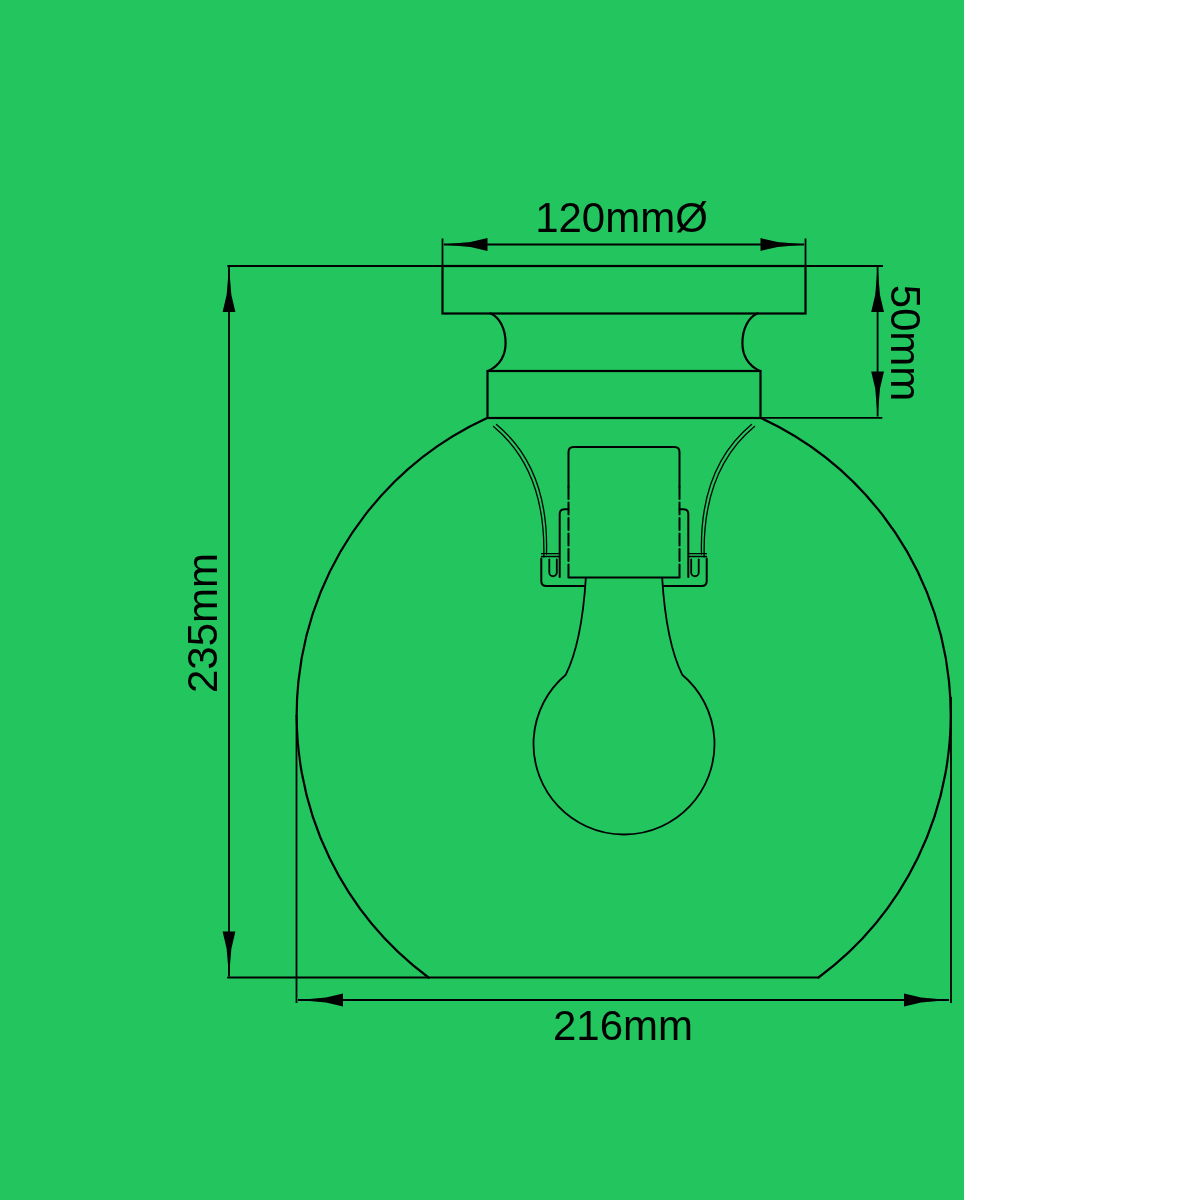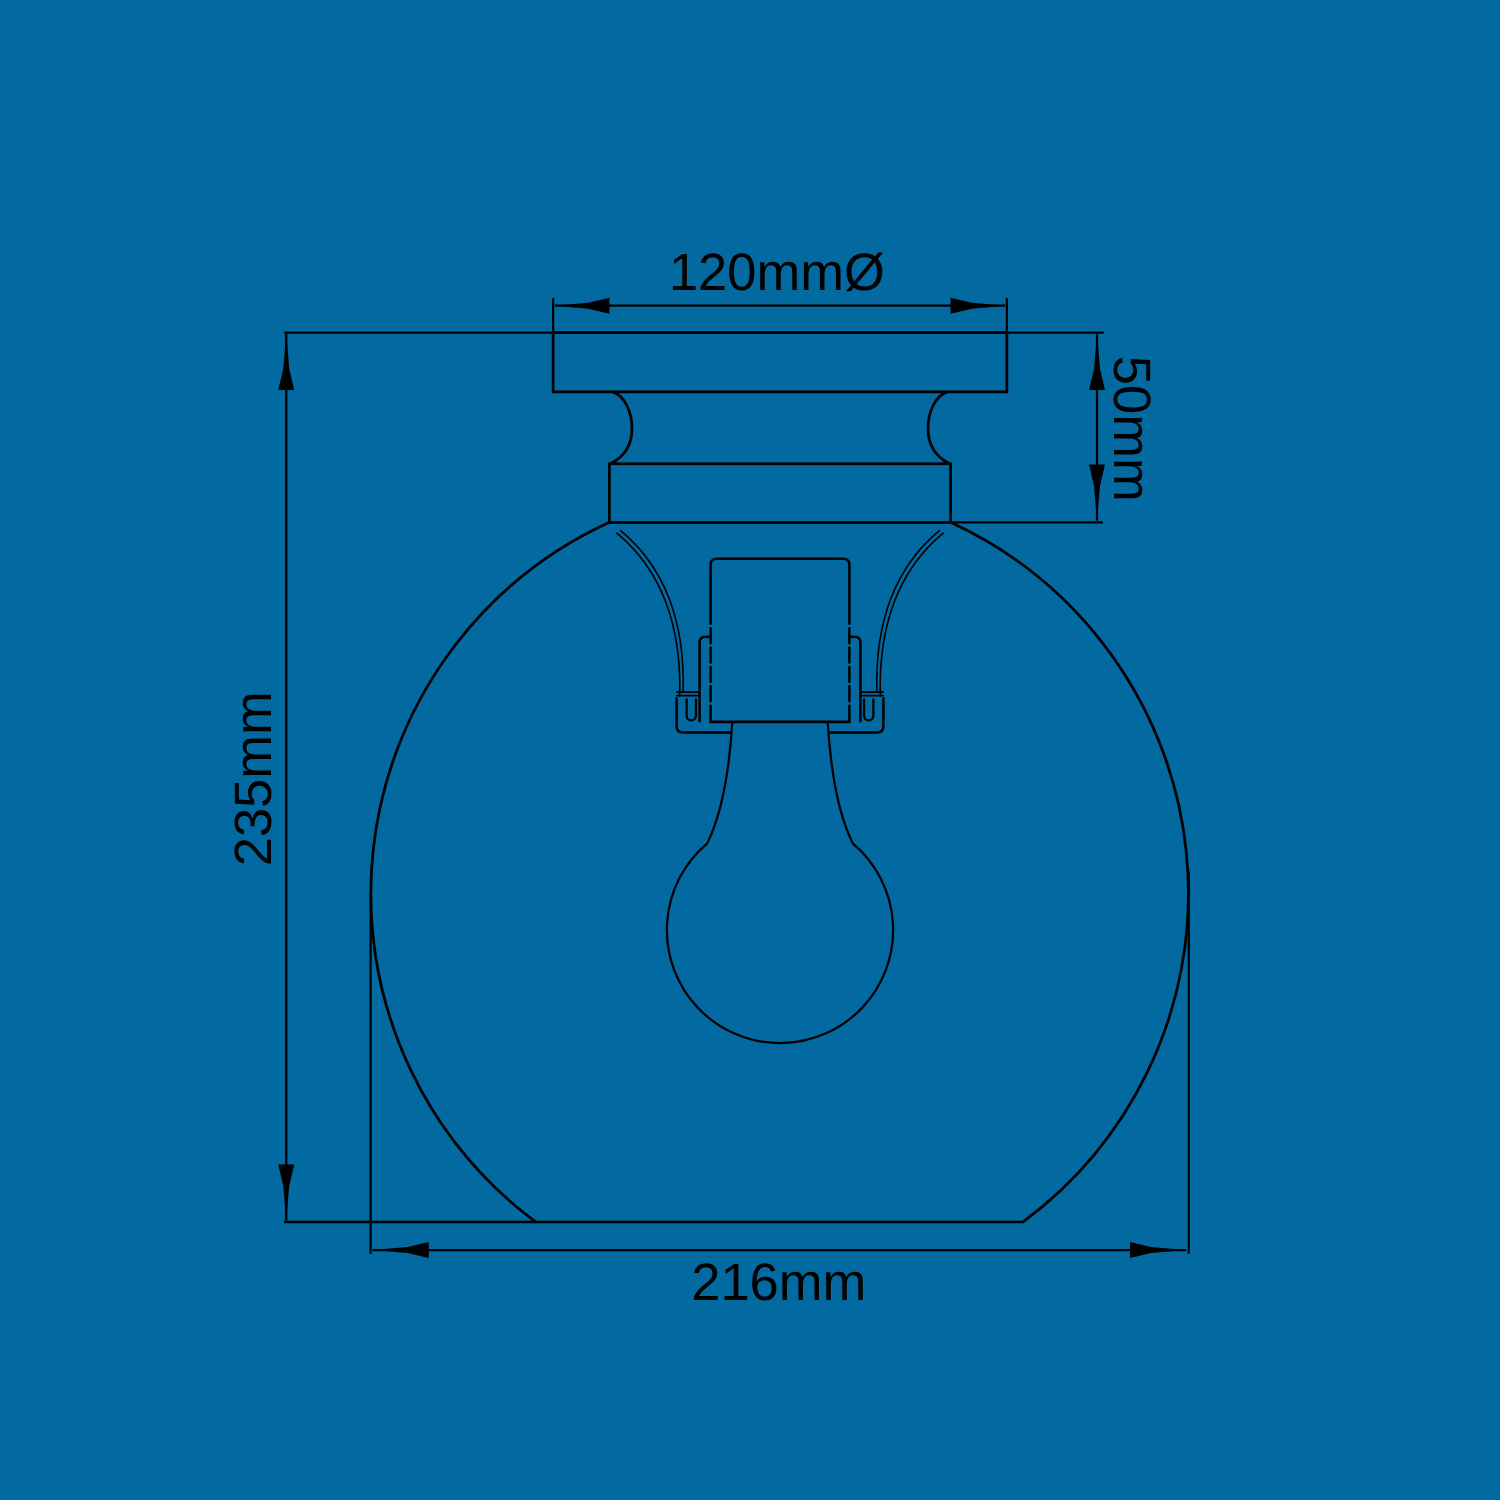--- a/index.html
+++ b/index.html
@@ -1,16 +1,16 @@
 <!DOCTYPE html>
 <html><head>
 <meta charset="utf-8">
 <style>
   html,body{margin:0;padding:0;background:#ffffff;}
-  .page{width:1200px;height:1200px;position:relative;background:#0369a1;overflow:hidden;}
+  .page{width:964px;height:1200px;position:relative;background:#22c55e;overflow:hidden;}
   svg{position:absolute;top:0;left:0;}
   text{font-family:"Liberation Sans", sans-serif;fill:#000;}
 </style>
 </head>
 <body>
 <div class="page">
 <svg width="1200" height="1200" viewBox="0 0 1200 1200">
   <defs>
 
     <polygon id="arr" points="0,0 28,-2.4 45,-6.4 45,6.4 28,2.4" fill="#000"></polygon>

